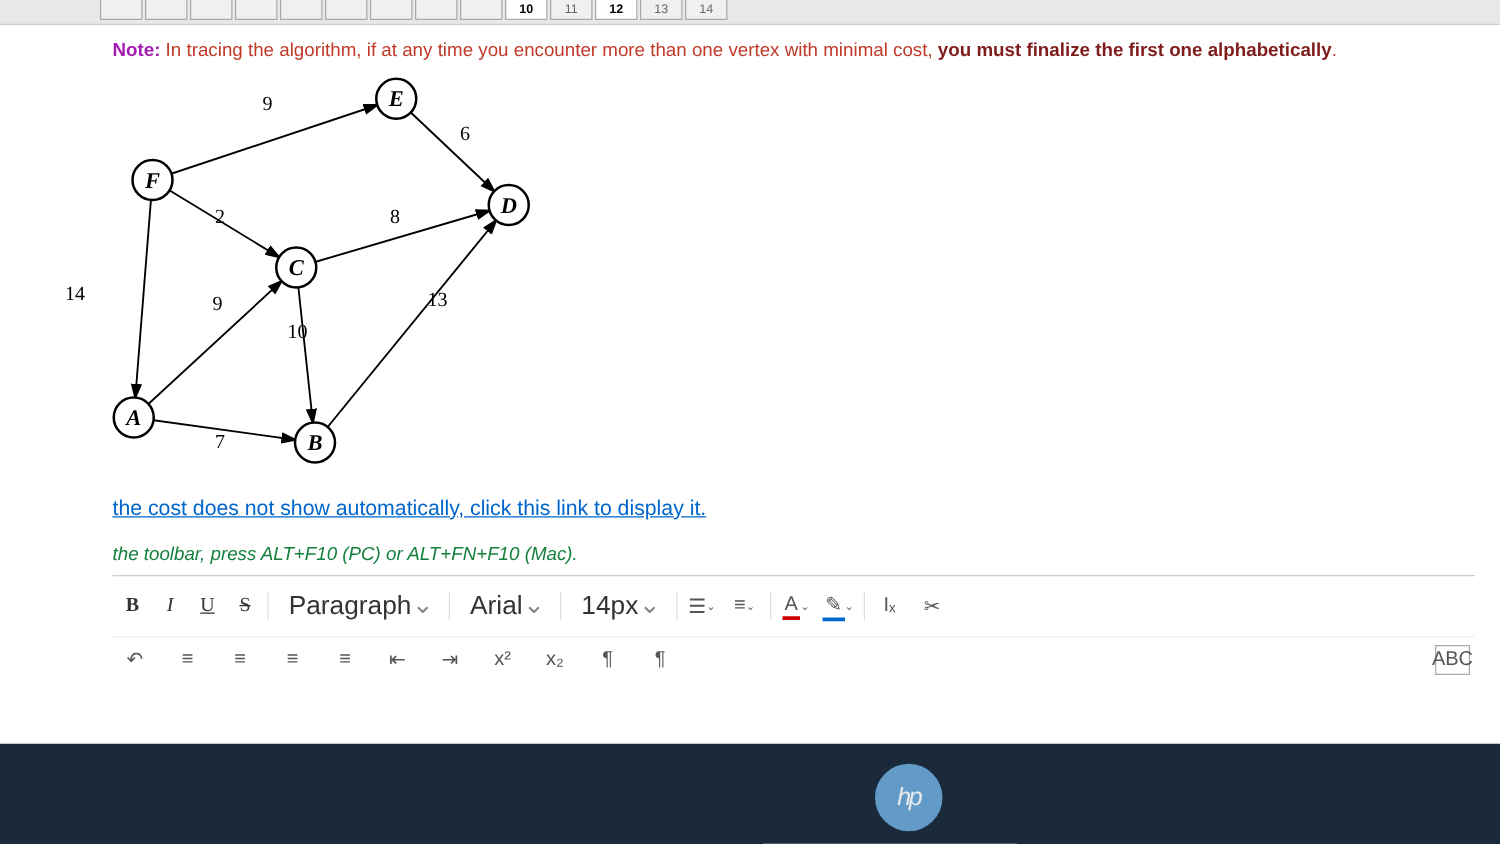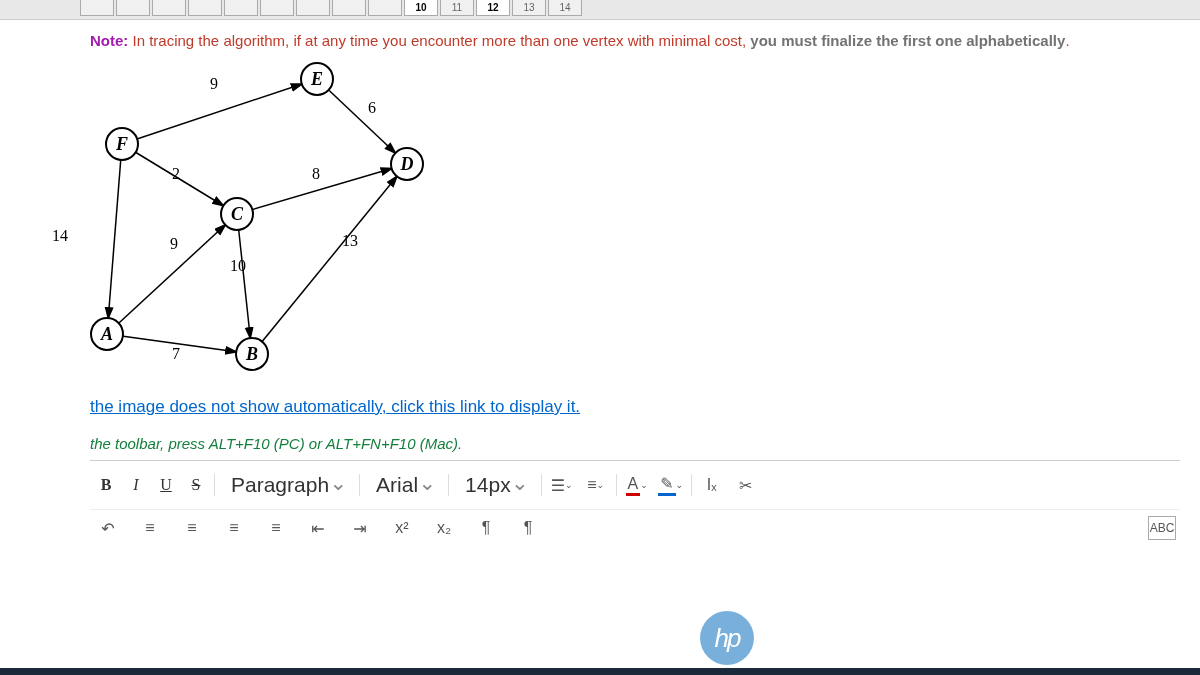--- a/index.html
+++ b/index.html
@@ -7,21 +7,21 @@
     width: 1200px;
     height: 675px;
     font-family: Arial, sans-serif;
     background: #1a2a3a;
     overflow: hidden;
     position: relative;
   }
   .page {
     background: #fff;
     margin: 0 0 0 0;
-    height: 668px;
+    height: 595px;
     position: relative;
   }
   .top-tabs {
     position: absolute;
     top: -2px;
     left: 0;
     right: 0;
     height: 22px;
     display: flex;
     gap: 2px;
@@ -143,21 +143,21 @@
     position:absolute;
     bottom:10px;
     left:50%;
     transform:translateX(100px);
     width:54px;height:54px;
     border-radius:50%;
     background:#6aa8d8;
     color:#fff;
     font-style:italic;
     font-family:Arial,sans-serif;
-    font-size:26px;
+    font-size:20px;
     display:flex;align-items:center;justify-content:center;
     letter-spacing:-2px;
     opacity:0.9;
   }
 </style>
 </head>
 <body>
 
 <div class="page">
   <div class="top-tabs" id="tabs">
@@ -172,21 +172,21 @@
       <div class="tab"></div>
       <div class="tab active">10</div>
       <div class="tab">11</div>
       <div class="tab active">12</div>
       <div class="tab">13</div>
       <div class="tab">14</div>
     </div>
 
   <div class="content">
     <div class="note">
-      <b>Note:</b><span> In tracing the algorithm, if at any time you encounter more than one vertex with minimal cost, </span><b style="color:#737373">you must finalize the first one alphabetically</b><span>.</span>
+      <b>Note:</b><span> In tracing the algorithm, if at any time you encounter more than one vertex with minimal cost, </span><b style="color:#7f1d1d">you must finalize the first one alphabetically</b><span>.</span>
     </div>
 
     <div class="graph-wrap" id="graph">
       <svg width="420" height="320" id="edges-svg">
         <defs>
           <marker id="arrow" markerWidth="10" markerHeight="10" refX="18" refY="3" orient="auto">
             <path d="M0,0 L0,6 L9,3 z" fill="#000"></path>
           </marker>
         </defs>
       <line x1="32" y1="87" x2="227" y2="22" stroke="#000" stroke-width="1.5" marker-end="url(#arrow)"></line>
@@ -209,21 +209,21 @@
         <div class="wlabel" style="left: 82px; top: 288px;">7</div>
         <div class="wlabel" style="left: 252px; top: 175px;">13</div>
         <div class="node" style="left: 0px; top: 260px;">A</div>
         <div class="node" style="left: 145px; top: 280px;">B</div>
         <div class="node" style="left: 130px; top: 140px;">C</div>
         <div class="node" style="left: 300px; top: 90px;">D</div>
         <div class="node" style="left: 210px; top: 5px;">E</div>
         <div class="node" style="left: 15px; top: 70px;">F</div>
       </div>
 
-    <a class="link-text">the image does not show automatically, click this link to display it.</a>
+    <a class="link-text">the cost does not show automatically, click this link to display it.</a>
 
     <div class="toolbar-hint">the toolbar, press ALT+F10 (PC) or ALT+FN+F10 (Mac).</div>
 
     <div class="editor-toolbar">
       <span class="tbtn" style="font-weight:bold">B</span>
       <span class="tbtn" style="font-style:italic">I</span>
       <span class="tbtn" style="text-decoration:underline">U</span>
       <span class="tbtn" style="text-decoration:line-through">S</span>
       <span class="sep"></span>
       <span class="tsel">Paragraph</span>
@@ -254,18 +254,18 @@
       <span class="icon-btn">≡</span>
       <span class="icon-btn">≡</span>
       <span class="icon-btn">≡</span>
       <span class="icon-btn">⇤</span>
       <span class="icon-btn">⇥</span>
       <span class="icon-btn">x²</span>
       <span class="icon-btn">x₂</span>
       <span class="icon-btn">¶</span>
       <span class="icon-btn">¶</span>
       <span style="flex:1"></span>
-      <span class="icon-btn" style="font-size:12px;border:1px solid #aaa;padding:0 4px">ABC</span>
+      <span class="icon-btn" style="font-size:16px;border:1px solid #aaa;padding:0 4px">ABC</span>
     </div>
   </div>
 </div>
 
 <div class="hp-logo">hp</div>
 
 </body></html>

